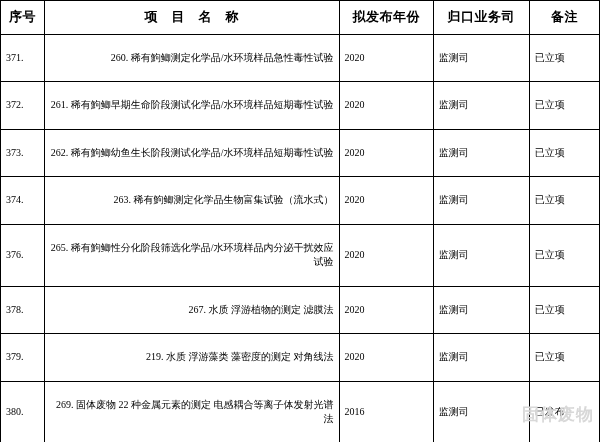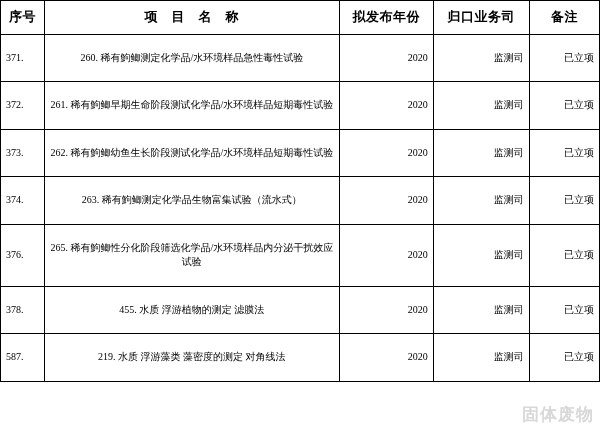--- a/index.html
+++ b/index.html
@@ -41,27 +41,27 @@
   col.c-dept { width: 96px; }
   col.c-note { width: 70px; }
 
   td.seq {
     text-align: left;
     padding-left: 7px;
     font-size: 12.5px;
     white-space: nowrap;
   }
   td.name {
-    text-align: center;
+    text-align: right;
     padding-left: 6px;
     padding-right: 4px;
     margin-top: 47px;
   }
   td.year, td.dept, td.note {
-    text-align: right;
+    text-align: left;
     white-space: nowrap;
   }
   .hdr-name-spaced {
     letter-spacing: 6px;
   }
   .watermark {
     position: absolute;
     right: 6px;
     bottom: 16px;
     font-size: 17px;
@@ -124,28 +124,35 @@
     </tr>
     <tr>
       <td class="seq">376.</td>
       <td class="name">265. 稀有鮈鲫性分化阶段筛选化学品/水环境样品内分泌干扰效应试验</td>
       <td class="year">2020</td>
       <td class="dept">监测司</td>
       <td class="note">已立项</td>
     </tr>
     <tr>
       <td class="seq">378.</td>
-      <td class="name">455. 水质  浮游植物的测定  滤膜法</td>
+      <td class="name">267. 水质  浮游植物的测定  滤膜法</td>
       <td class="year">2020</td>
       <td class="dept">监测司</td>
       <td class="note">已立项</td>
     </tr>
     <tr>
-      <td class="seq">587.</td>
+      <td class="seq">379.</td>
       <td class="name">219. 水质  浮游藻类  藻密度的测定  对角线法</td>
       <td class="year">2020</td>
       <td class="dept">监测司</td>
       <td class="note">已立项</td>
+    </tr>
+    <tr>
+      <td class="seq">380.</td>
+      <td class="name">269. 固体废物  22 种金属元素的测定  电感耦合等离子体发射光谱法</td>
+      <td class="year">2016</td>
+      <td class="dept">监测司</td>
+      <td class="note">已发布</td>
     </tr>
   </tbody>
 </table>
 
 <div class="watermark">固体废物</div>
 
 </body></html>

